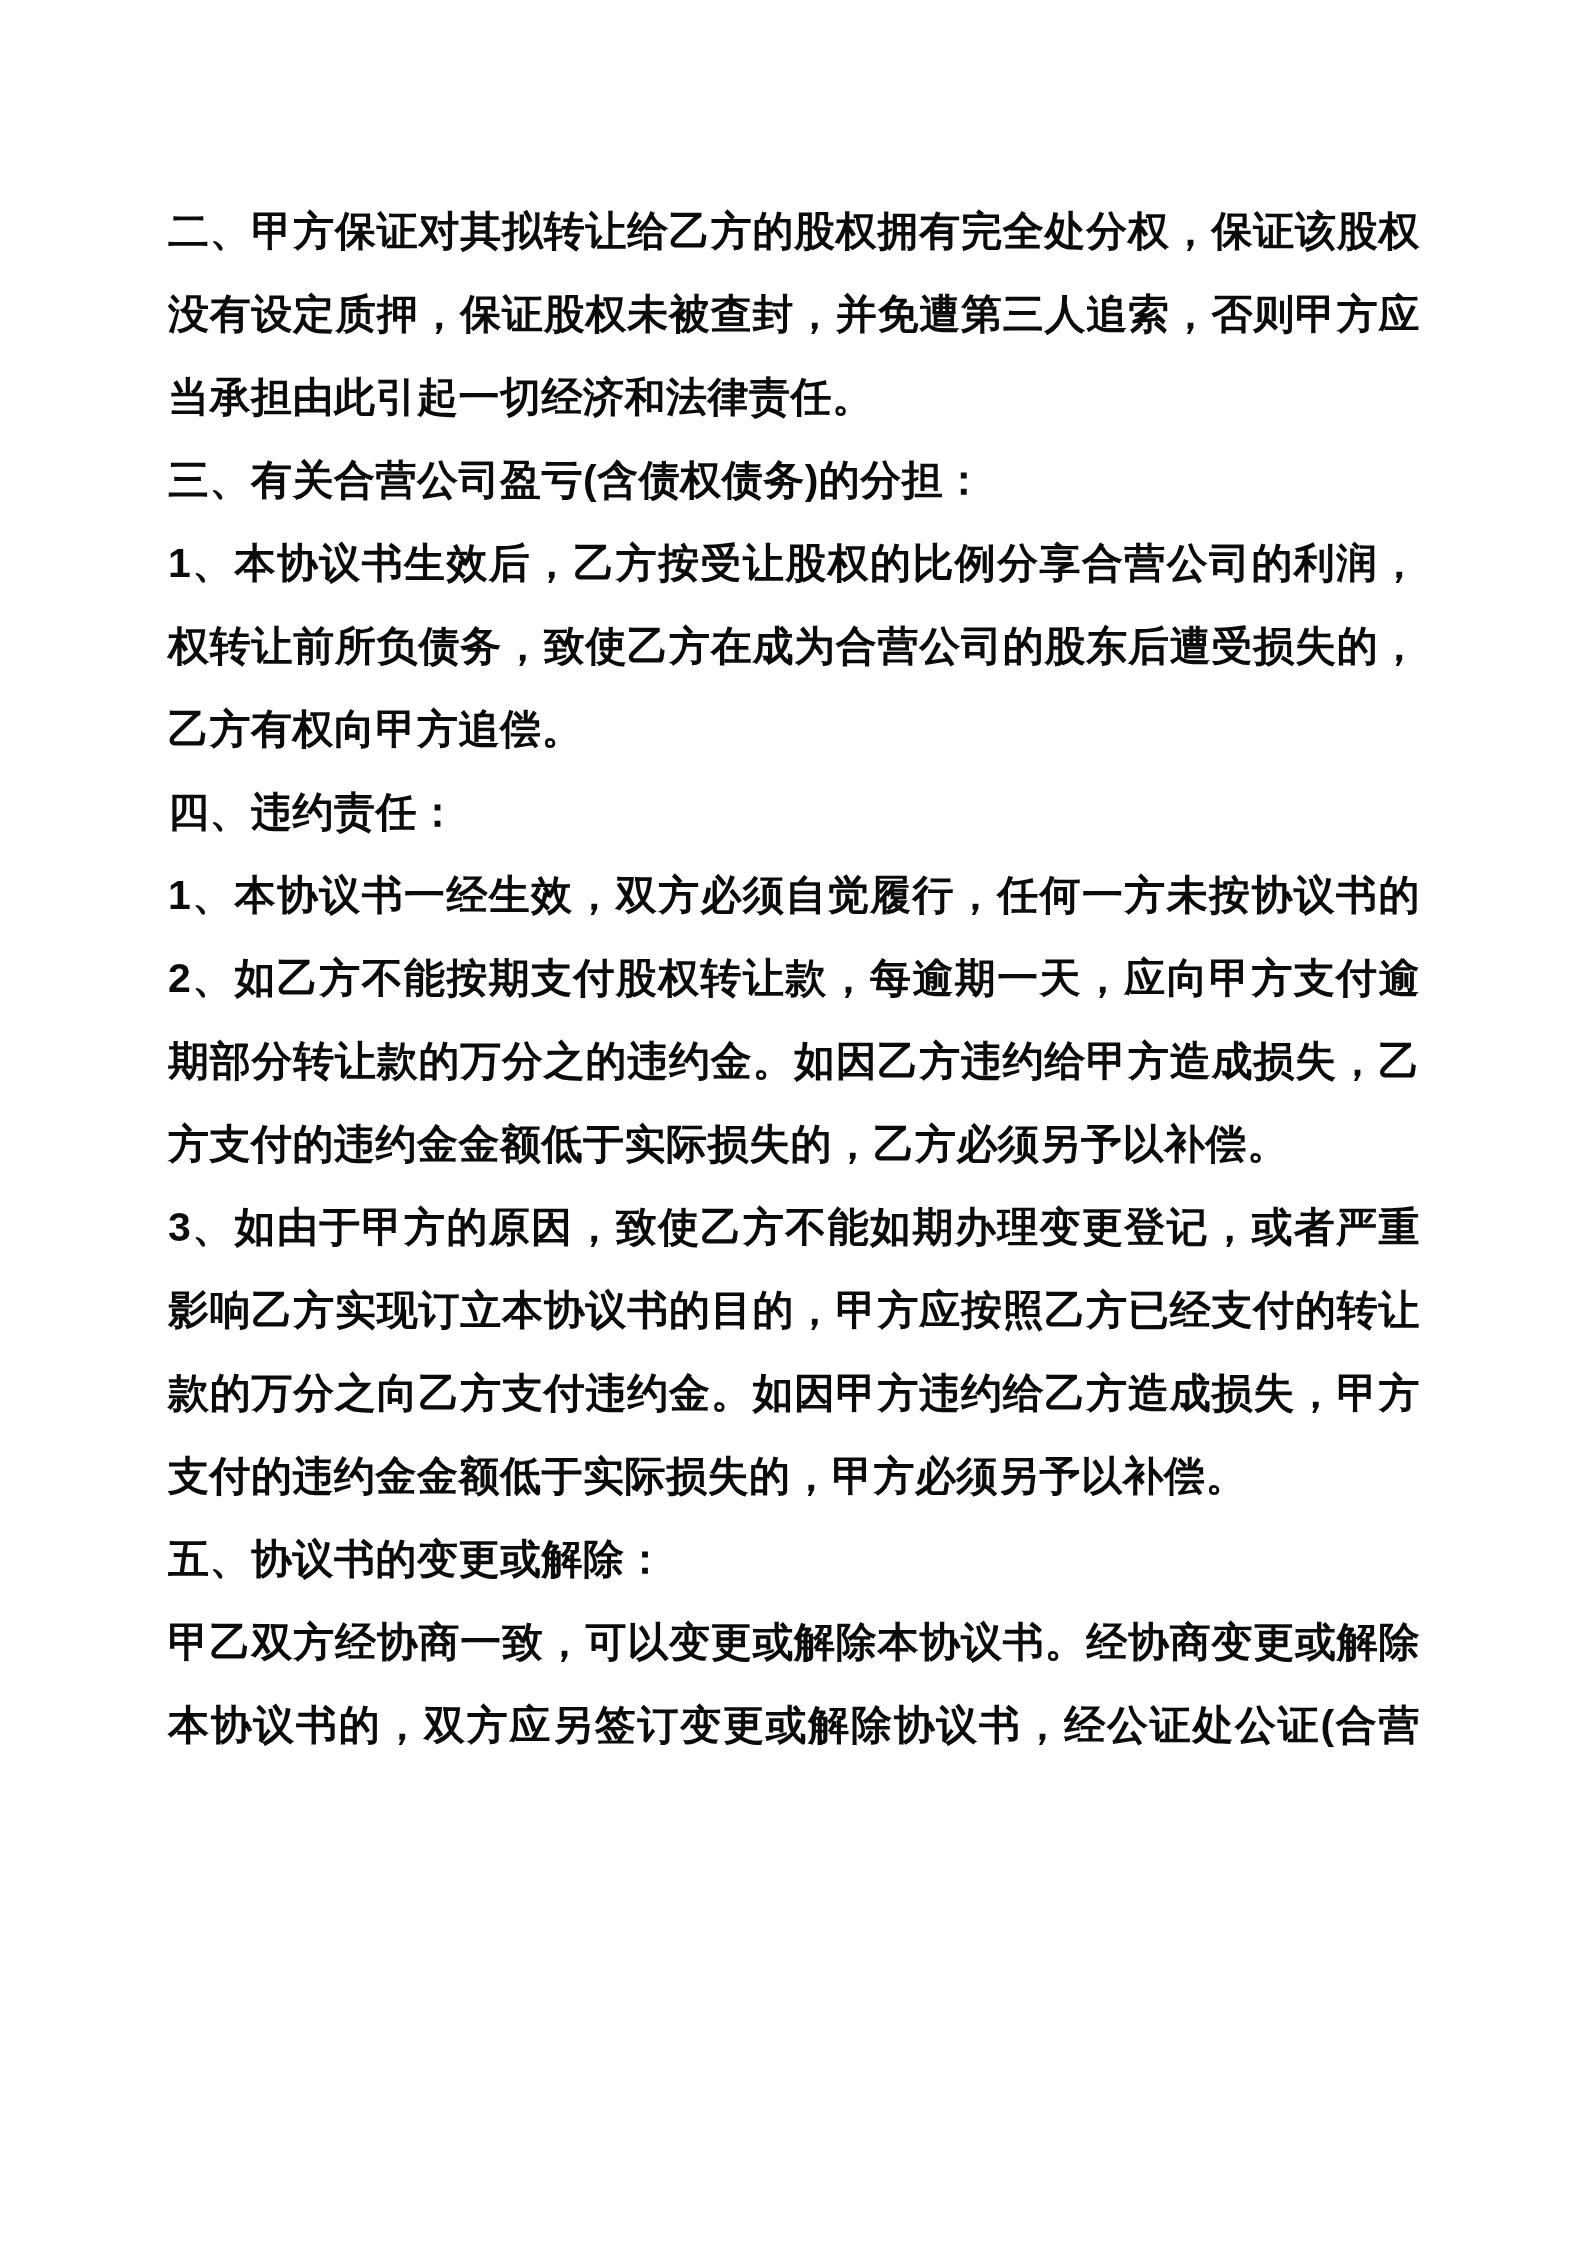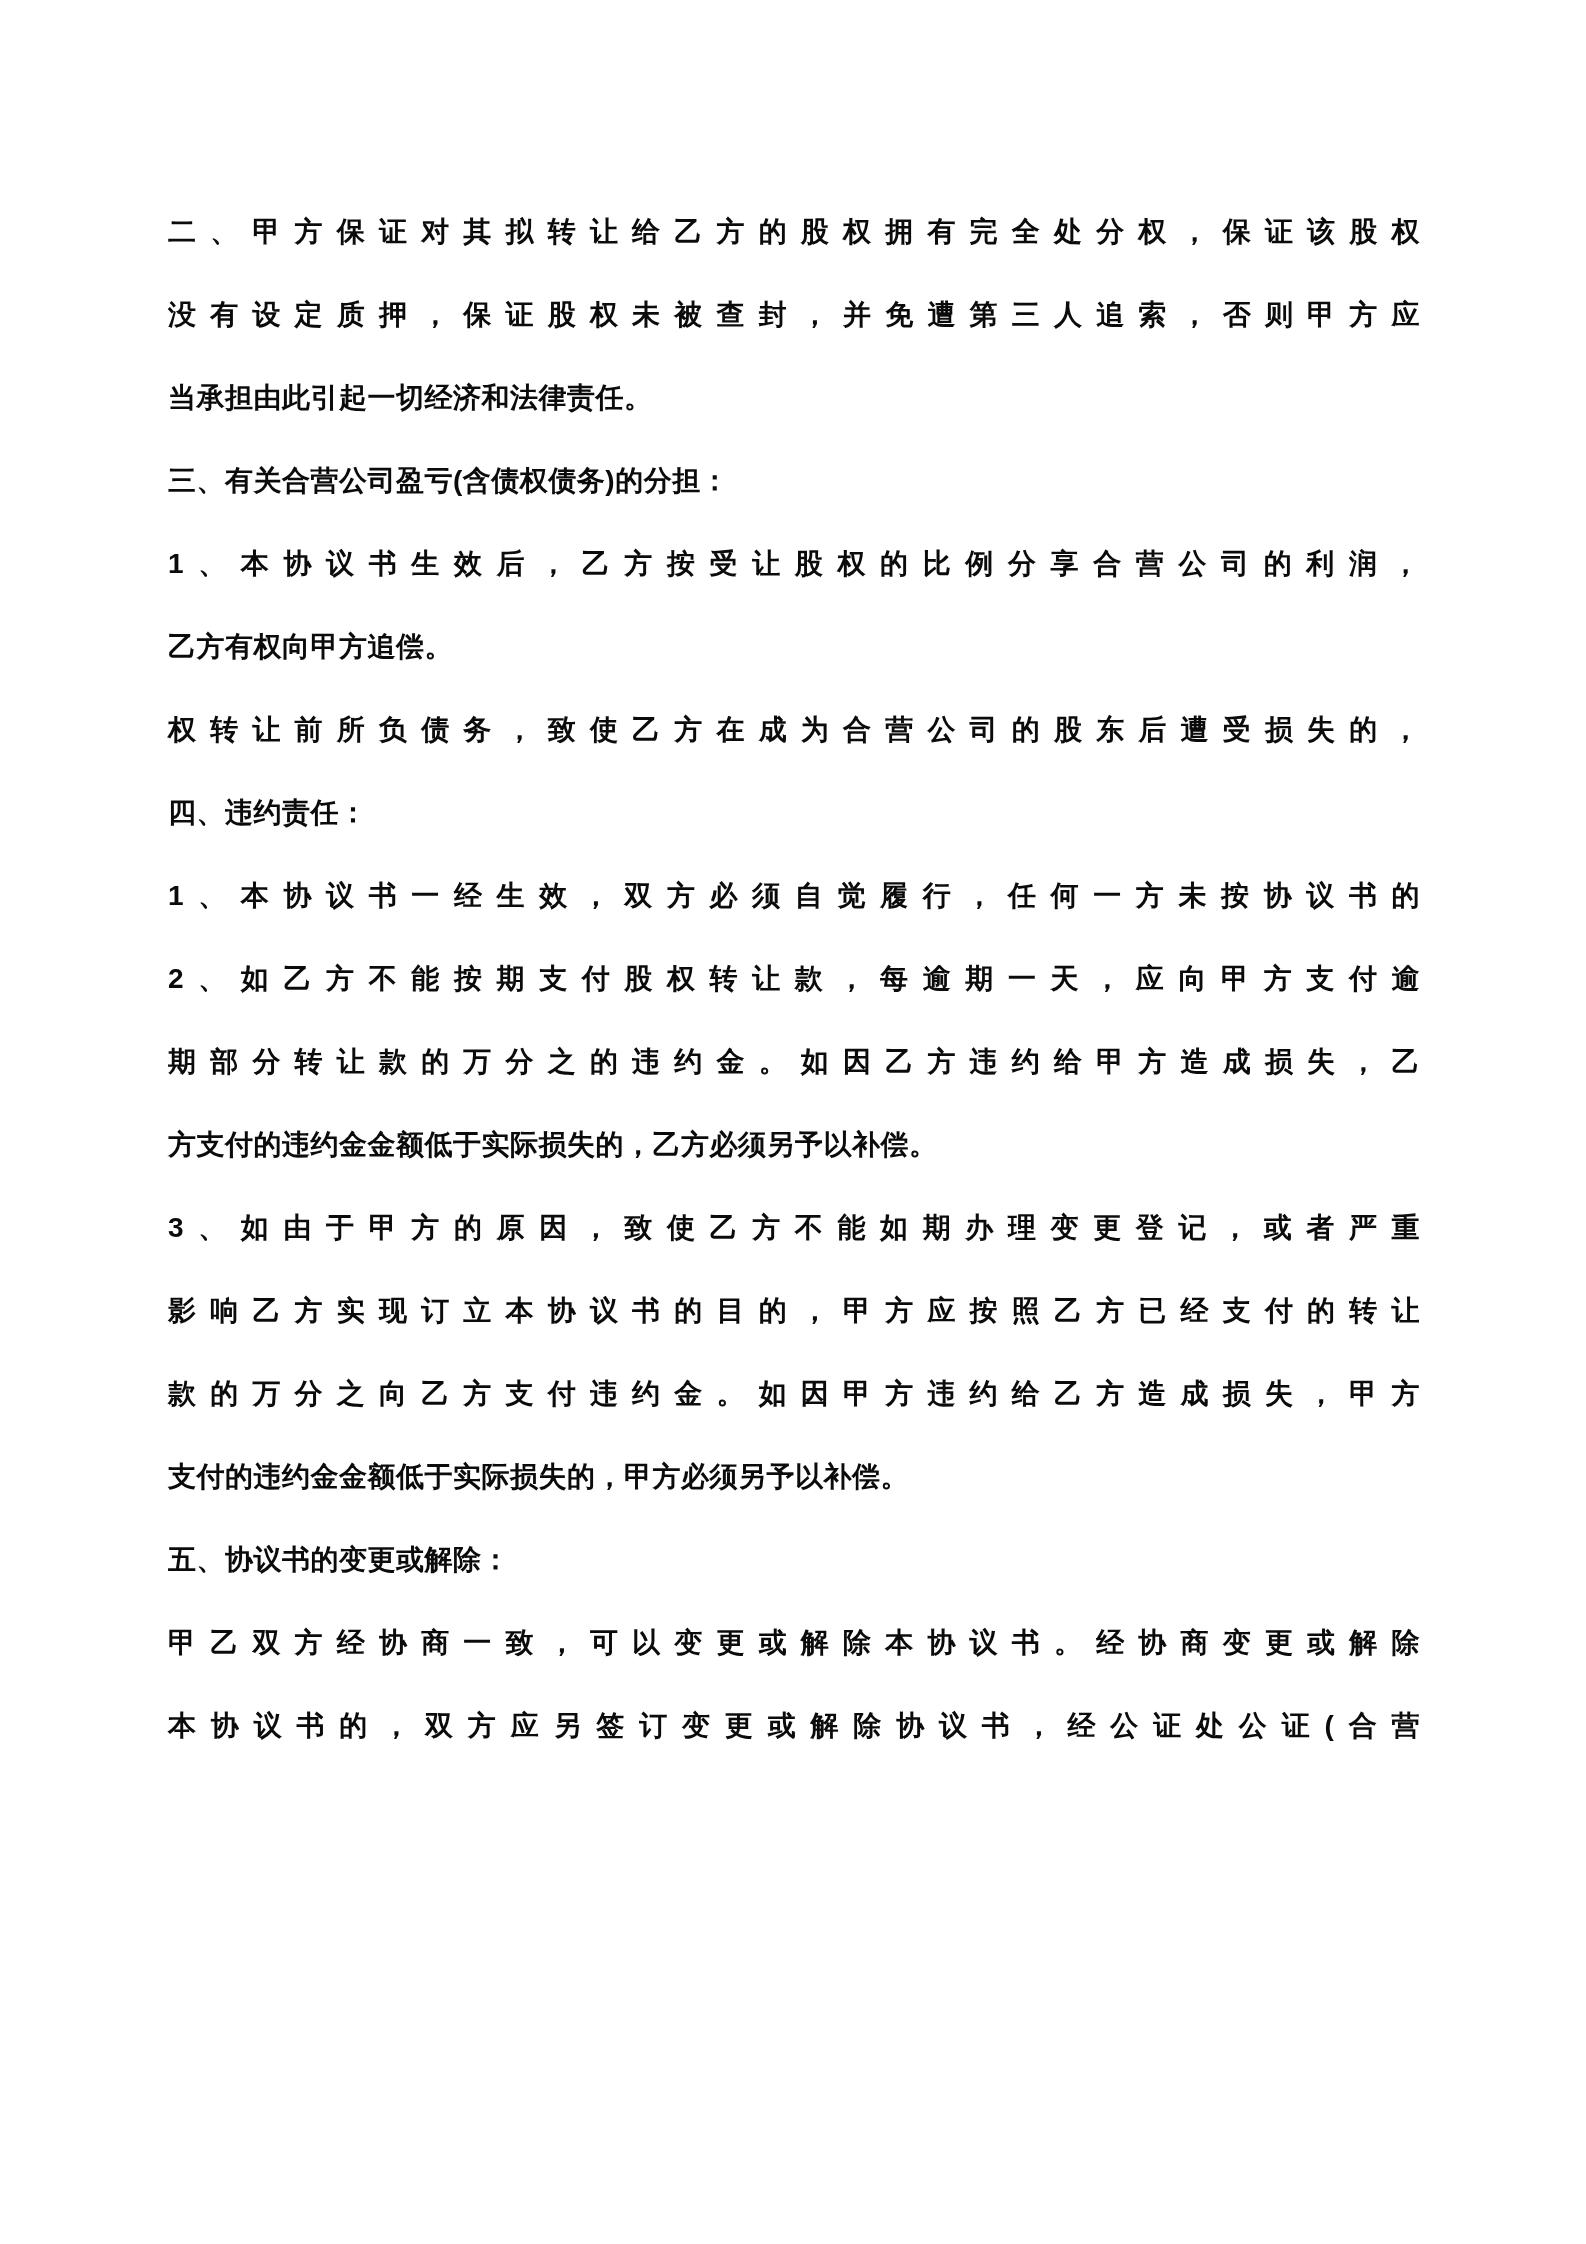--- a/index.html
+++ b/index.html
@@ -14,21 +14,21 @@
     background: #ffffff;
     overflow: hidden;
     font-family: "Liberation Sans", sans-serif;
   }
   .text-block {
     box-sizing: border-box;
     padding: 190px 166px 0 168px;
     width: 100%;
   }
   .line {
-    font-size: 28px;
+    font-size: 41px;
     line-height: 83px;
     height: 83px;
     color: #0b0b0b;
     font-weight: 600;
     letter-spacing: 0.5px;
     text-align: justify;
     text-justify: inter-character;
     text-align-last: left;
     overflow: visible;
   }
@@ -39,22 +39,22 @@
 </head>
 <body>
 
 <div class="page">
   <div class="text-block">
       <div class="line fill">二、甲方保证对其拟转让给乙方的股权拥有完全处分权，保证该股权</div>
       <div class="line fill">没有设定质押，保证股权未被查封，并免遭第三人追索，否则甲方应</div>
       <div class="line">当承担由此引起一切经济和法律责任。</div>
       <div class="line">三、有关合营公司盈亏(含债权债务)的分担：</div>
       <div class="line fill">1、本协议书生效后，乙方按受让股权的比例分享合营公司的利润，</div>
+      <div class="line fill">权转让前所负债务，致使乙方在成为合营公司的股东后遭受损失的，</div>
       <div class="line">乙方有权向甲方追偿。</div>
-      <div class="line fill">权转让前所负债务，致使乙方在成为合营公司的股东后遭受损失的，</div>
       <div class="line">四、违约责任：</div>
       <div class="line fill">1、本协议书一经生效，双方必须自觉履行，任何一方未按协议书的</div>
       <div class="line fill">2、如乙方不能按期支付股权转让款，每逾期一天，应向甲方支付逾</div>
       <div class="line fill">期部分转让款的万分之的违约金。如因乙方违约给甲方造成损失，乙</div>
       <div class="line">方支付的违约金金额低于实际损失的，乙方必须另予以补偿。</div>
       <div class="line fill">3、如由于甲方的原因，致使乙方不能如期办理变更登记，或者严重</div>
       <div class="line fill">影响乙方实现订立本协议书的目的，甲方应按照乙方已经支付的转让</div>
       <div class="line fill">款的万分之向乙方支付违约金。如因甲方违约给乙方造成损失，甲方</div>
       <div class="line">支付的违约金金额低于实际损失的，甲方必须另予以补偿。</div>
       <div class="line">五、协议书的变更或解除：</div>

